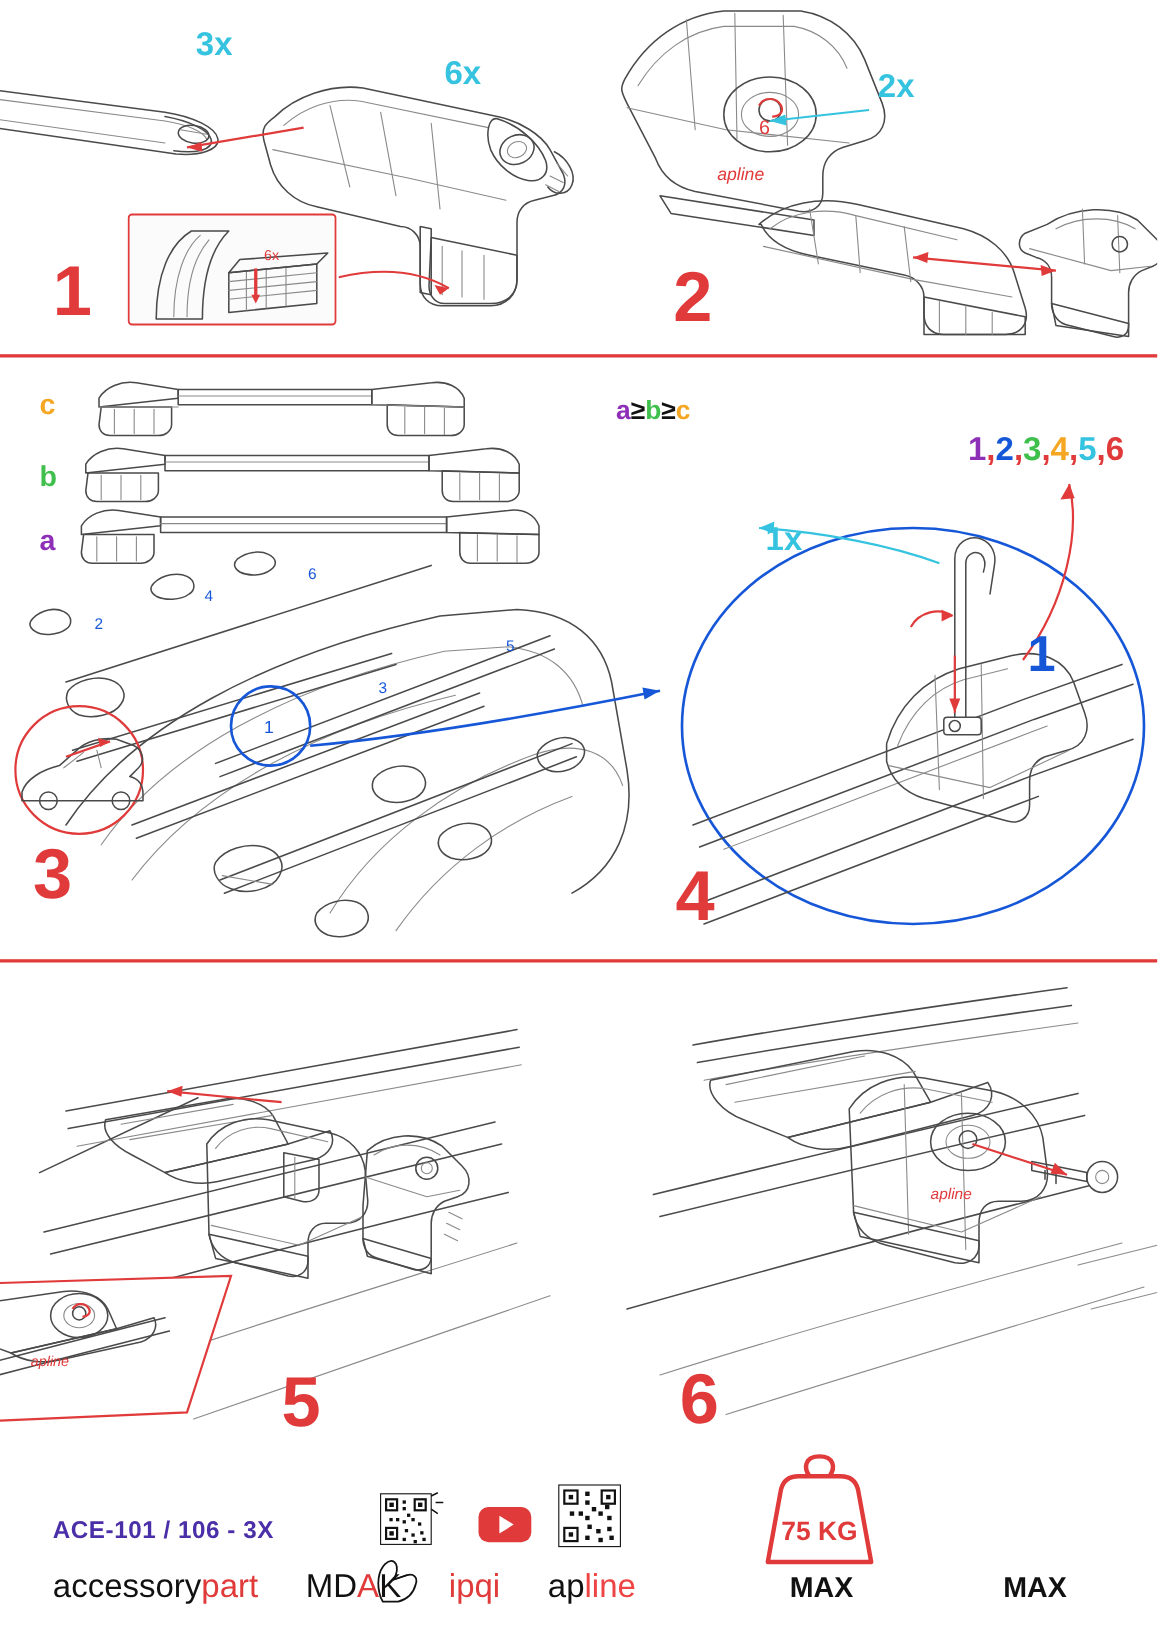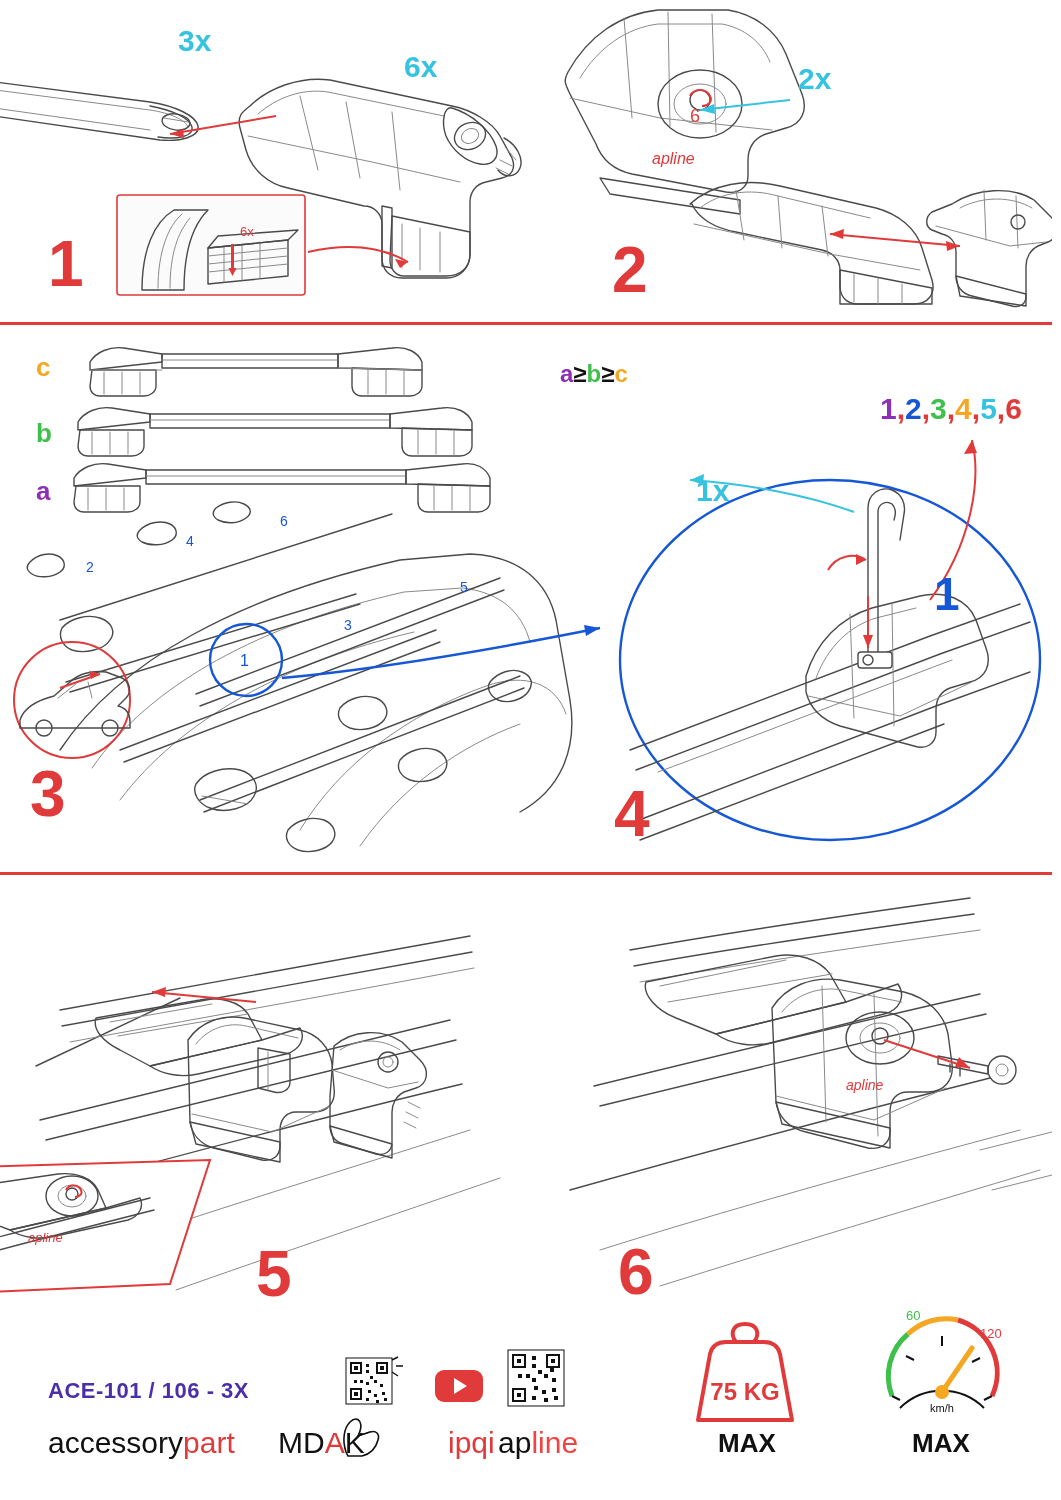--- a/index.html
+++ b/index.html
@@ -429,21 +429,21 @@
   <div class="brand" style="left:278px;top:1426px;">
     <span style="color:#111">MD</span><span style="color:#e03a3a">A</span><span style="color:#111">K</span>
   </div>
 
   <div class="qrbox" style="left:434px;top:1366px;width:50px;height:40px;">
     <svg width="50" height="40" viewBox="0 0 50 40">
       <rect x="1" y="4" width="48" height="32" rx="9" fill="#e03a3a"></rect>
       <path d="M20 12 L33 20 L20 28 Z" fill="#fff"></path>
     </svg>
   </div>
-  <div class="brand" style="left:448px;top:1426px;color:#e03a3a;">ipqi</div>
+  <div class="brand" style="left:408px;top:1426px;color:#e03a3a;">ipqi</div>
 
   <div class="qrbox" style="left:506px;top:1348px;width:62px;height:62px;">
     <svg width="62" height="62" viewBox="0 0 62 62">
       <rect x="2" y="2" width="56" height="56" fill="#fff" stroke="#111" stroke-width="1"></rect>
       <g fill="#111">
         <rect x="6" y="6" width="14" height="14"></rect>
           <rect x="8" y="8" width="10" height="10" fill="#fff"></rect>
           <rect x="11" y="11" width="4" height="4"></rect>
         <rect x="40" y="6" width="14" height="14"></rect>
           <rect x="42" y="8" width="10" height="10" fill="#fff"></rect>
@@ -475,29 +475,15 @@
 
   <div class="qrbox" style="left:680px;top:1318px;width:130px;height:110px;">
     <svg width="130" height="110" viewBox="0 0 130 110">
       <path d="M18 102 L30 36 C32 28 38 24 46 24 L84 24 C92 24 98 28 100 36 L112 102 Z" fill="#fff" stroke="#e03a3a" stroke-width="4" stroke-linejoin="round"></path>
       <path d="M56 24 C50 16 52 6 65 6 C78 6 80 16 74 24" fill="none" stroke="#e03a3a" stroke-width="4"></path>
       <text x="65" y="82" font-size="24" font-weight="bold" fill="#e03a3a" text-anchor="middle" font-family="Liberation Sans, sans-serif">75 KG</text>
     </svg>
   </div>
   <div class="maxlabel" style="left:718px;top:1428px;">MAX</div>
 
-  <div class="qrbox" style="left:880px;top:1300px;width:130px;height:128px;">
-    <svg width="130" height="128" viewBox="0 0 130 128">
-      <path d="M12 96 A55 55 0 0 1 28 34" fill="none" stroke="#3fbf4b" stroke-width="5"></path>
-      <path d="M28 34 A55 55 0 0 1 78 20" fill="none" stroke="#f5a623" stroke-width="5"></path>
-      <path d="M78 20 A55 55 0 0 1 112 96" fill="none" stroke="#e03a3a" stroke-width="5"></path>
-      <path d="M20 108 A60 60 0 0 1 104 108" fill="none" stroke="#111" stroke-width="2"></path>
-      <path d="M12 96 L20 100 M26 56 L34 60 M62 36 L62 46 M100 58 L92 62 M112 96 L104 100" stroke="#111" stroke-width="2"></path>
-      <text x="26" y="20" font-size="13" fill="#3fbf4b" font-family="Liberation Sans, sans-serif">60</text>
-      <text x="100" y="38" font-size="13" fill="#e03a3a" font-family="Liberation Sans, sans-serif">120</text>
-      <path d="M62 92 L92 48" stroke="#f5a623" stroke-width="5" stroke-linecap="round"></path>
-      <circle cx="62" cy="92" r="7" fill="#f5a623"></circle>
-      <text class="kmh" x="62" y="112" text-anchor="middle">km/h</text>
-    </svg>
-  </div>
   <div class="maxlabel" style="left:912px;top:1428px;">MAX</div>
 
 </div>
 
 </body></html>

